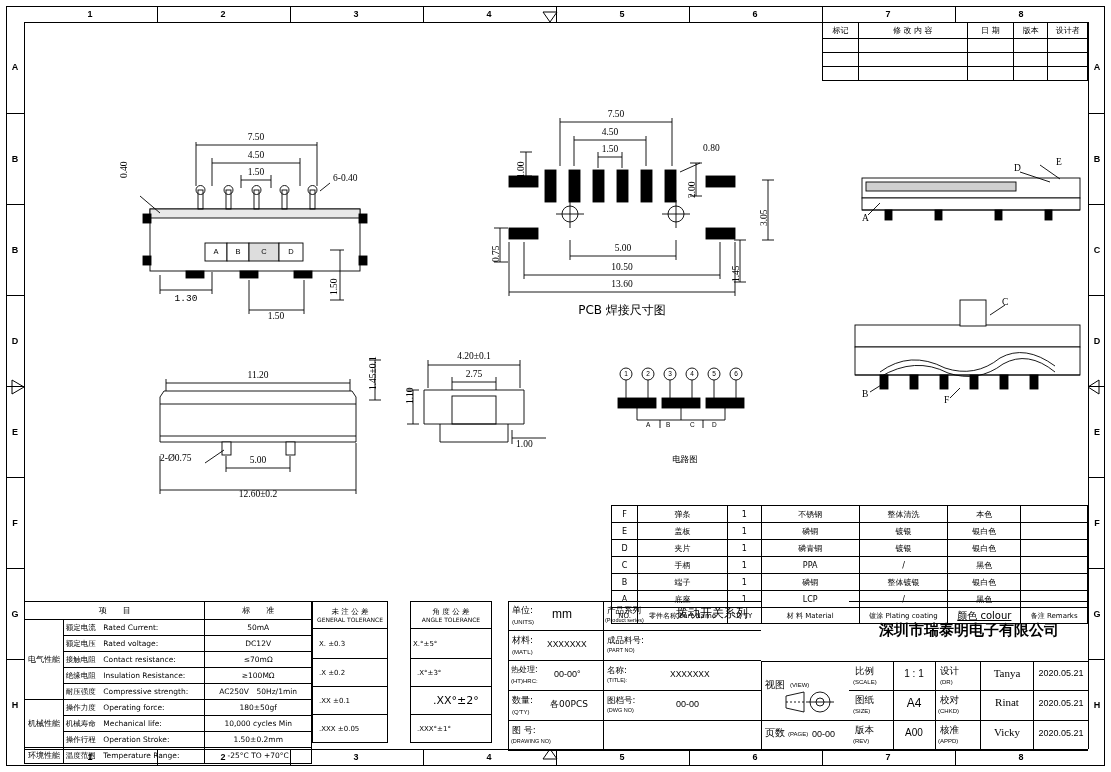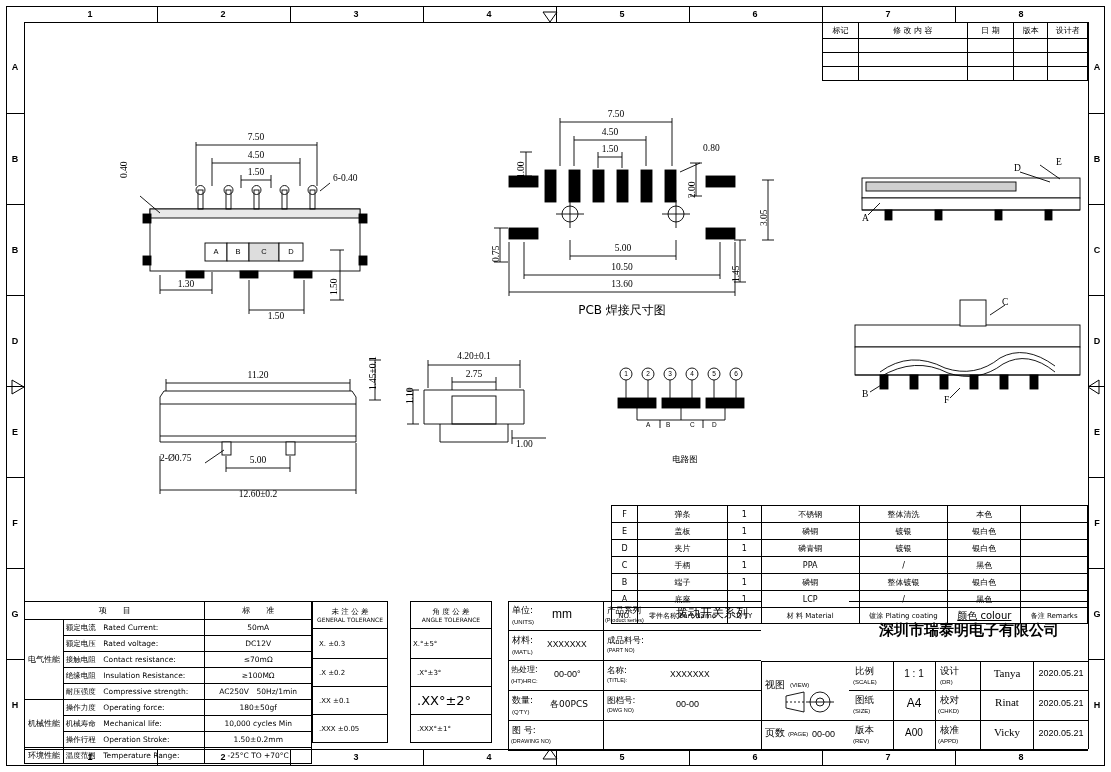--- a/index.html
+++ b/index.html
@@ -345,21 +345,21 @@
       <line x1="660" y1="420" x2="660" y2="428"></line>
       <line x1="703" y1="420" x2="703" y2="428"></line>
     </g>
   </svg>
 
   <div class="txt dim ctr" style="left:226px;top:133px;width:60px;">7.50</div>
   <div class="txt dim ctr" style="left:226px;top:151px;width:60px;">4.50</div>
   <div class="txt dim ctr" style="left:226px;top:168px;width:60px;">1.50</div>
   <div class="txt dim" style="left:333px;top:174px;">6-0.40</div>
   <div class="txt dim" style="left:120px;top:178px;transform:rotate(-90deg);transform-origin:left top;">0.40</div>
-  <div class="txt dim ctr" style="left:156px;top:280px;width:60px;">1.30</div>
+  <div class="txt dim ctr" style="left:156px;top:294px;width:60px;font-family:Liberation Mono, monospace;">1.30</div>
   <div class="txt dim ctr" style="left:246px;top:312px;width:60px;">1.50</div>
   <div class="txt dim" style="left:330px;top:295px;transform:rotate(-90deg);transform-origin:left top;">1.50</div>
   <div class="txt small ctr" style="left:206px;top:248px;width:20px;">A</div>
   <div class="txt small ctr" style="left:228px;top:248px;width:20px;">B</div>
   <div class="txt small ctr" style="left:254px;top:248px;width:20px;">C</div>
   <div class="txt small ctr" style="left:281px;top:248px;width:20px;">D</div>
 
   <div class="txt dim ctr" style="left:586px;top:110px;width:60px;">7.50</div>
   <div class="txt dim ctr" style="left:580px;top:128px;width:60px;">4.50</div>
   <div class="txt dim ctr" style="left:580px;top:145px;width:60px;">1.50</div>
@@ -551,21 +551,21 @@
         <div style="font-size:6px;">ANGLE TOLERANCE</div>
       </td>
     </tr>
     <tr>
           <td style="height:29px;text-align:left;font-size:7px;">X.°±5°</td>
         </tr>
     <tr>
           <td style="height:27px;text-align:left;padding-left:6px;font-size:7px;">.X°±3°</td>
         </tr>
     <tr>
-          <td style="height:27px;text-align:left;padding-left:6px;font-size:13px;">.XX°±2°</td>
+          <td style="height:27px;text-align:left;padding-left:22px;font-size:11px;">.XX°±2°</td>
         </tr>
     <tr>
           <td style="height:27px;text-align:left;padding-left:6px;font-size:7px;">.XXX°±1°</td>
         </tr>
   </tbody>
     </table>
 
   <div class="abs" style="left:508px;top:601px;width:95px;height:148px;border:1px solid #000;border-right:none;"></div>
   <div class="ln hl" style="left:508px;top:630px;width:95px;"></div>
   <div class="ln hl" style="left:508px;top:660px;width:95px;"></div>

